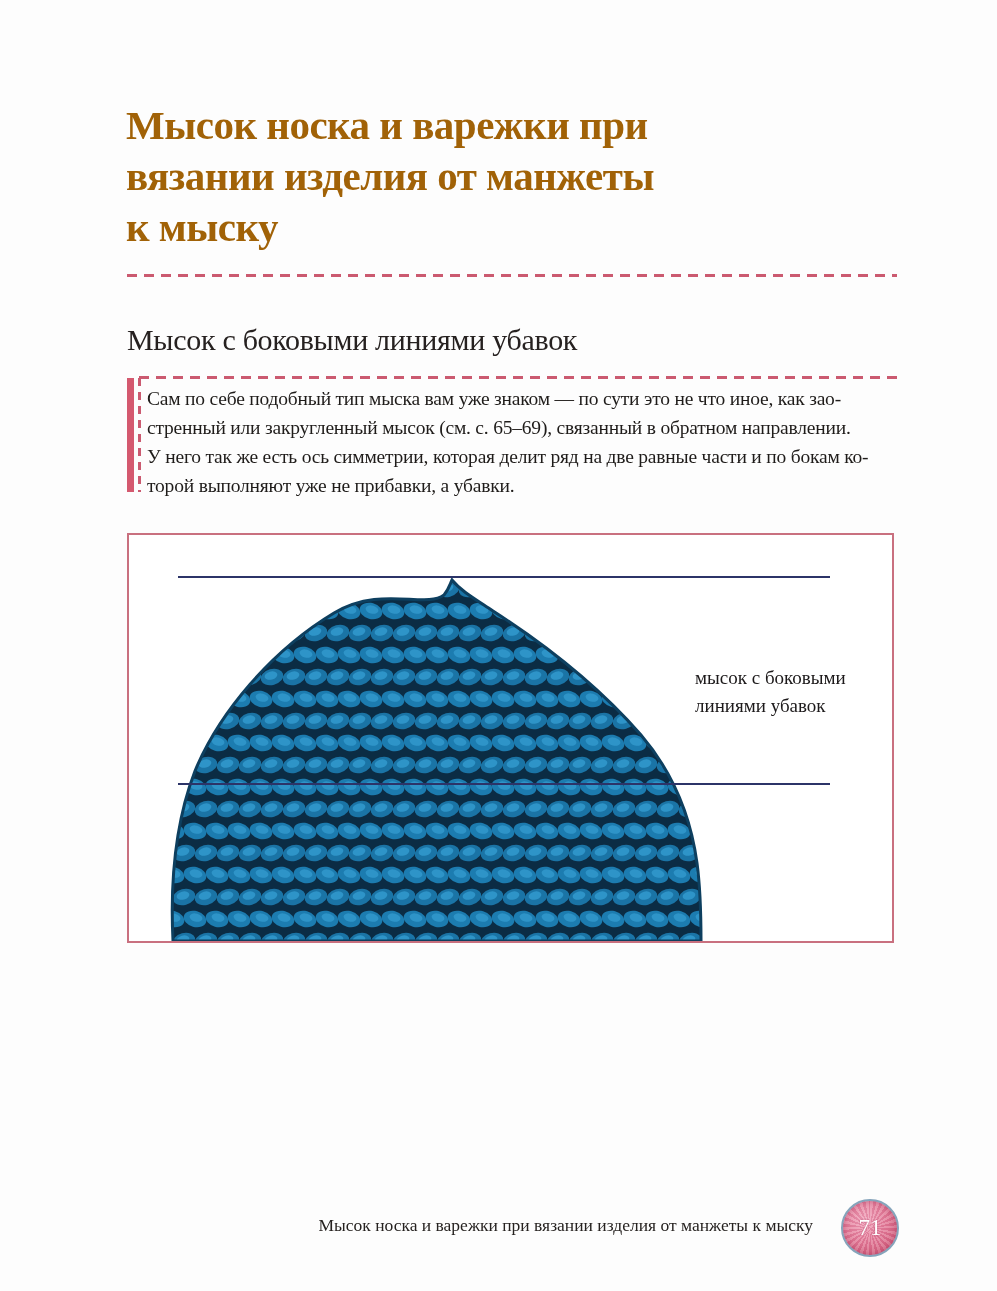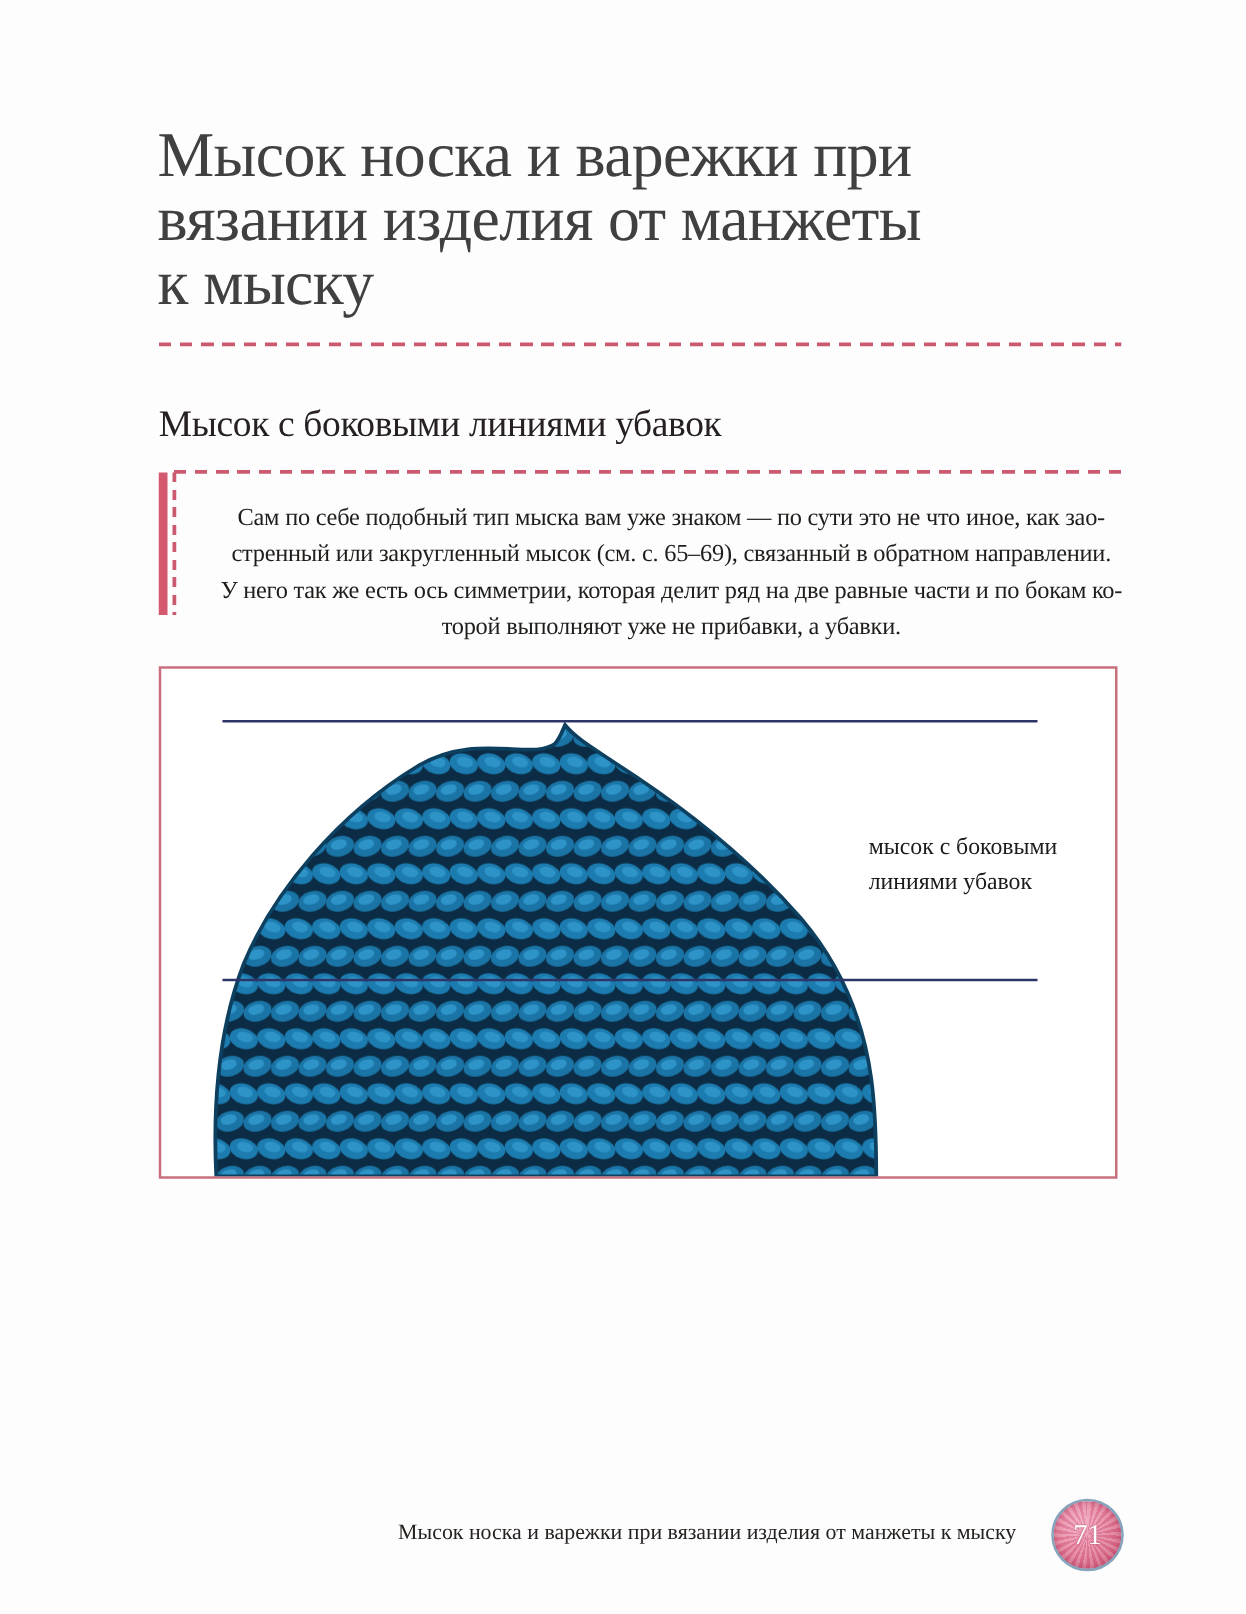--- a/index.html
+++ b/index.html
@@ -6,22 +6,22 @@
   .page{
     position:relative;
     width:997px;height:1291px;
     background:#fdfdfd;
     font-family:"Liberation Serif","DejaVu Serif",serif;
     color:#25211e;
     overflow:hidden;
   }
   .page-title{
     position:absolute;left:126px;top:100px;width:780px;
-    font-size:51px;line-height:51px;font-weight:normal;margin:0;
-    letter-spacing:-0.5px;color:#404040;white-space:pre-line;
+    font-size:41px;line-height:51px;font-weight:bold;margin:0;
+    letter-spacing:-0.5px;color:#a16207;white-space:pre-line;
   }
   .dashed-h{
     position:absolute;height:3px;
     background:repeating-linear-gradient(to right,#cb5a70 0,#cb5a70 10px,transparent 10px,transparent 17px);
   }
   .divider-main{left:127px;top:274px;width:770px;}
   .section-heading{
     position:absolute;left:127px;top:322px;width:700px;
     font-size:30px;line-height:36px;font-weight:normal;margin:0;
     color:#262120;letter-spacing:-0.3px;
@@ -30,23 +30,23 @@
   .note-top-dash{
     position:absolute;left:12px;top:0;width:758px;height:3px;
     background:repeating-linear-gradient(to right,#cb5a70 0,#cb5a70 10px,transparent 10px,transparent 17px);
   }
   .note-bar{position:absolute;left:0;top:2px;width:7px;height:114px;background:#d4596f;}
   .note-vdash{
     position:absolute;left:11px;top:2px;width:3px;height:114px;
     background:repeating-linear-gradient(to bottom,#cb5a70 0,#cb5a70 8px,transparent 8px,transparent 14px);
   }
   .note-text{
-    position:absolute;left:20px;top:8px;width:748px;margin:16px;
+    position:absolute;left:20px;top:8px;width:748px;margin:0;
     font-size:19.5px;line-height:29px;letter-spacing:-0.2px;
-    color:#1f1c1a;white-space:pre-line;text-align:center;
+    color:#1f1c1a;white-space:pre-line;
   }
   .figure-box{
     position:absolute;left:127px;top:533px;width:763px;height:406px;
     border:2px solid #c9707f;background:#ffffff;
   }
   .figure-photo{position:absolute;left:0;top:0;width:763px;height:406px;}
   .guide-line{position:absolute;height:2px;background:#2c3468;}
   .guide-line-top{left:49px;top:41px;width:652px;}
   .guide-line-middle{left:49px;top:248px;width:652px;}
   .figure-caption{

